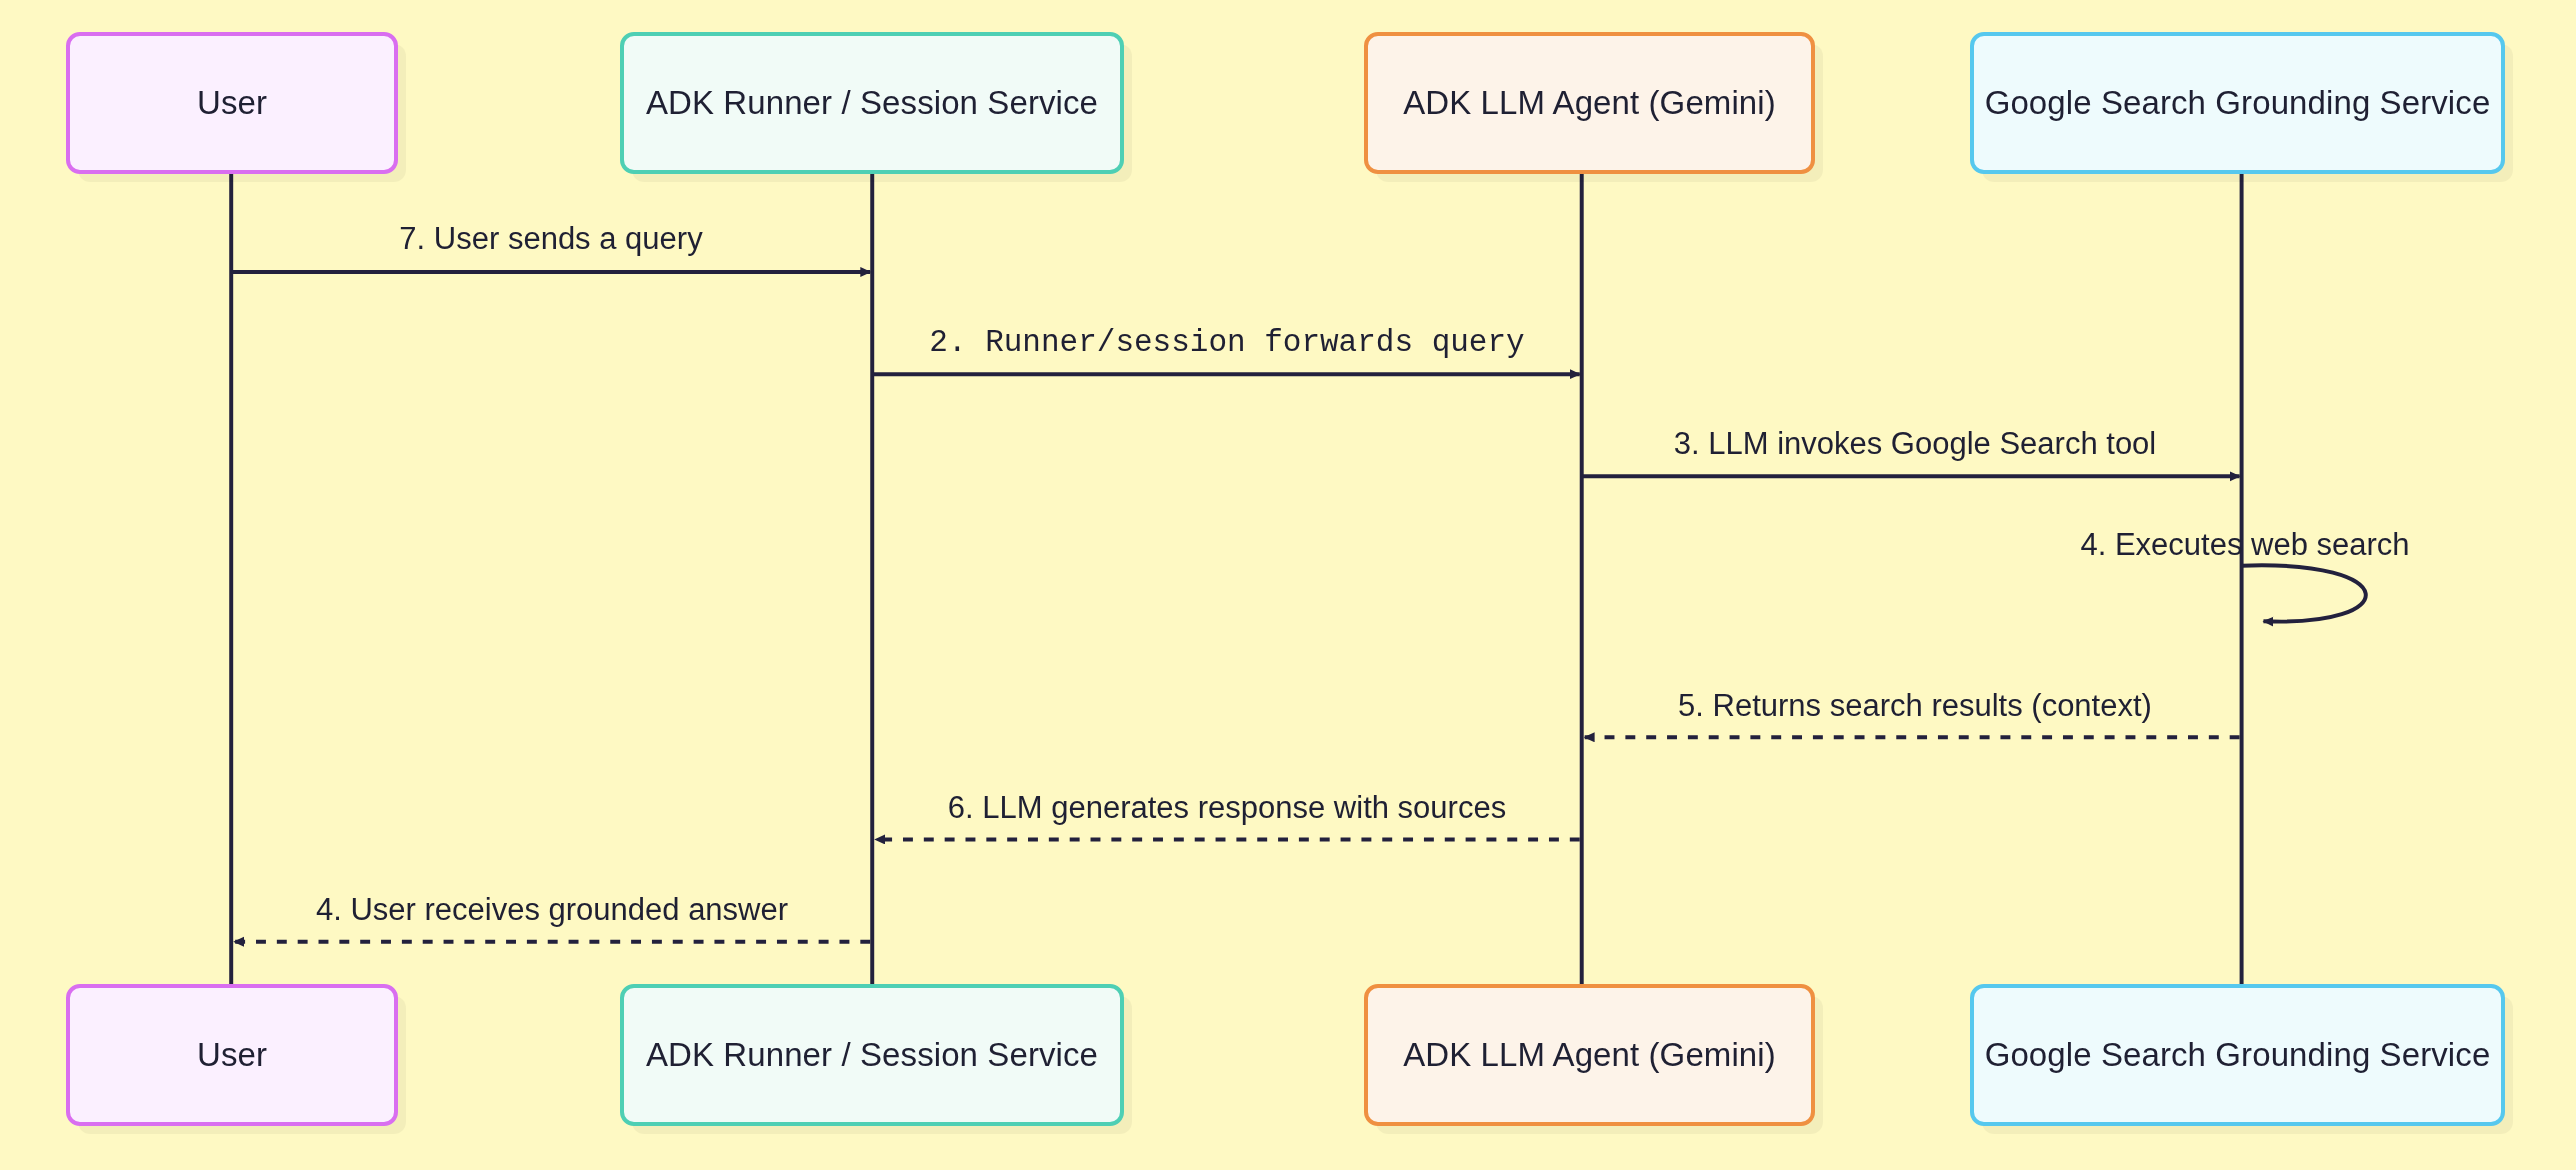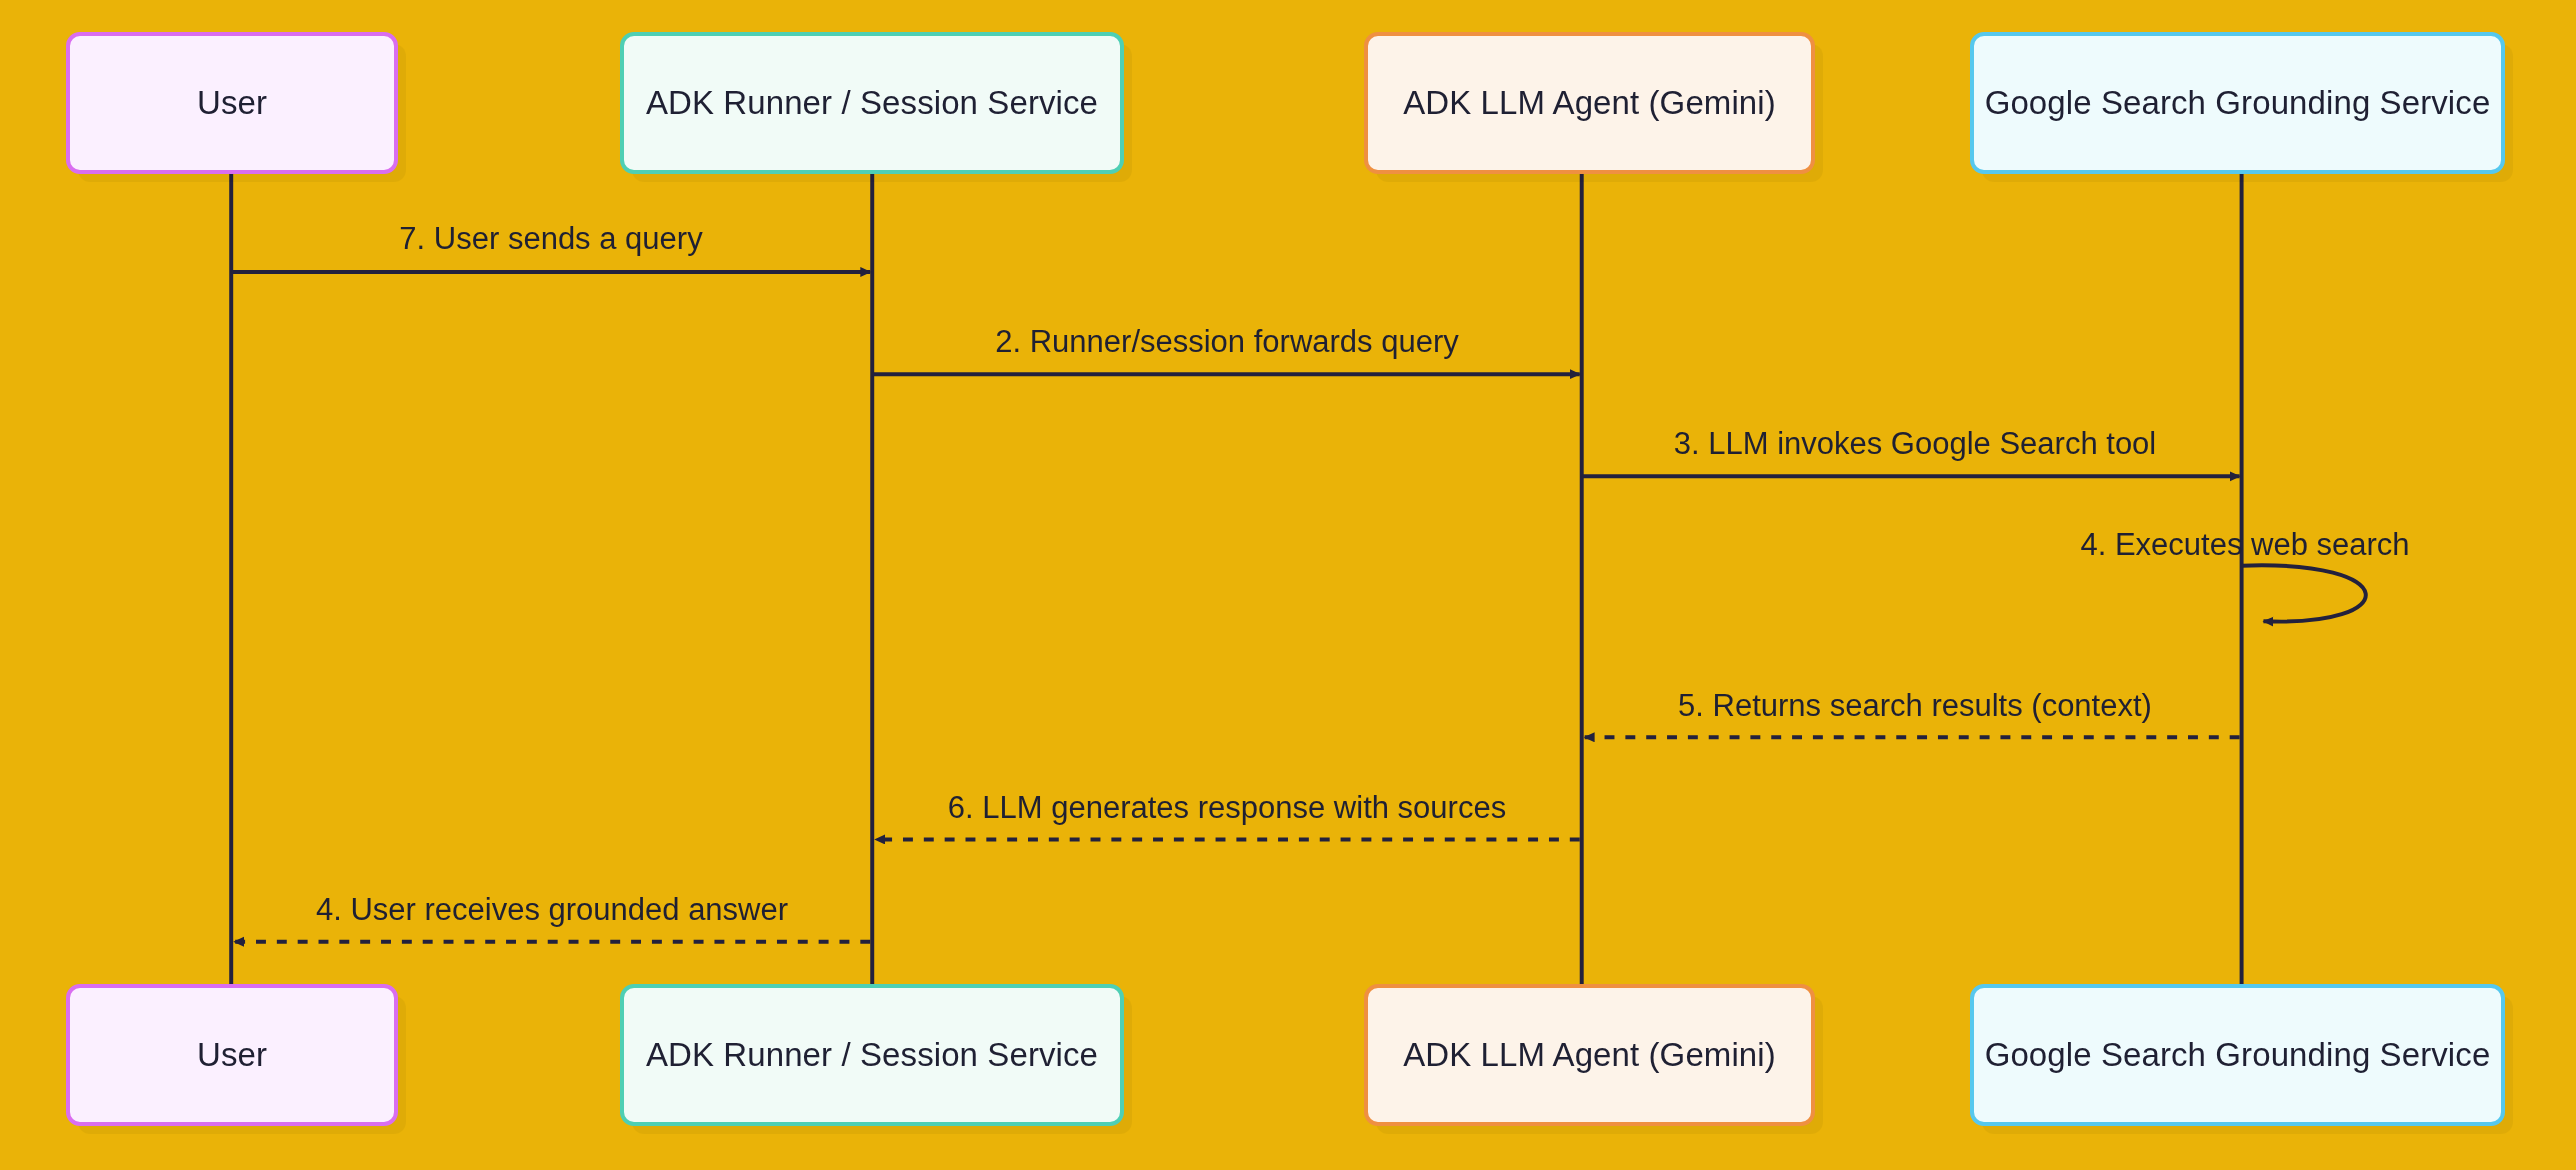--- a/index.html
+++ b/index.html
@@ -7,21 +7,21 @@
     padding: 0;
     background: #ffffff;
   }
   body {
     font-family: "Liberation Sans", sans-serif;
   }
   #diagram-root {
     position: relative;
     width: 2576px;
     height: 1171px;
-    background: #eab308;
+    background: #fef9c3;
     overflow: hidden;
   }
   #seq-svg {
     position: absolute;
     top: 0;
     left: 0;
     width: 2576px;
     height: 1171px;
   }
   .participant-box {
@@ -107,21 +107,21 @@
       </div>
       <div class="participant-box" style="left: 1364px; top: 984px; width: 451px; height: 142px; border-color: rgb(239, 144, 65); background: rgb(253, 243, 233);">
         <span class="participant-label">ADK LLM Agent (Gemini)</span>
       </div>
       <div class="participant-box" style="left: 1970px; top: 984px; width: 535px; height: 142px; border-color: rgb(86, 200, 238); background: rgb(238, 251, 253);">
         <span class="participant-label">Google Search Grounding Service</span>
       </div>
     </div>
   <div id="message-labels">
       <div class="msg-label" style="left: 551px; top: 239px;">7. User sends a query</div>
-      <div class="msg-label" style="left: 1227px; top: 342px;">2. Runner/session forwards query</div>
+      <div class="msg-label" style="left: 1227px; top: 342px; font-family: Liberation Mono, monospace;">2. Runner/session forwards query</div>
       <div class="msg-label" style="left: 1915px; top: 444px;">3. LLM invokes Google Search tool</div>
       <div class="msg-label" style="left: 2245px; top: 545px;">4. Executes web search</div>
       <div class="msg-label" style="left: 1915px; top: 706px;">5. Returns search results (context)</div>
       <div class="msg-label" style="left: 1227px; top: 808px;">6. LLM generates response with sources</div>
       <div class="msg-label" style="left: 552px; top: 910px;">4. User receives grounded answer</div>
     </div>
 
 </div>
 
 

